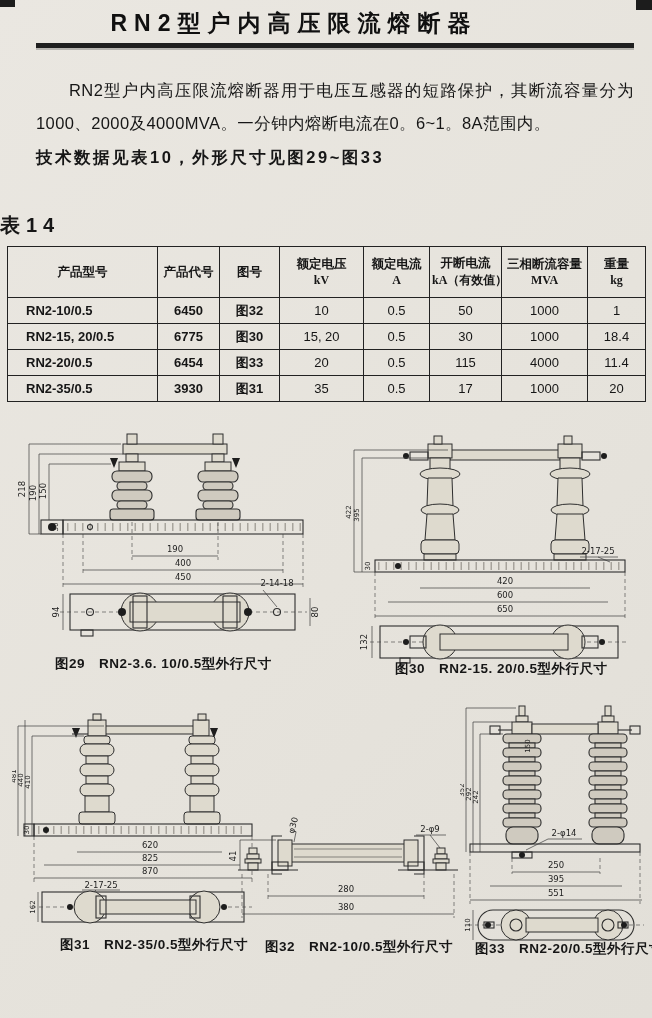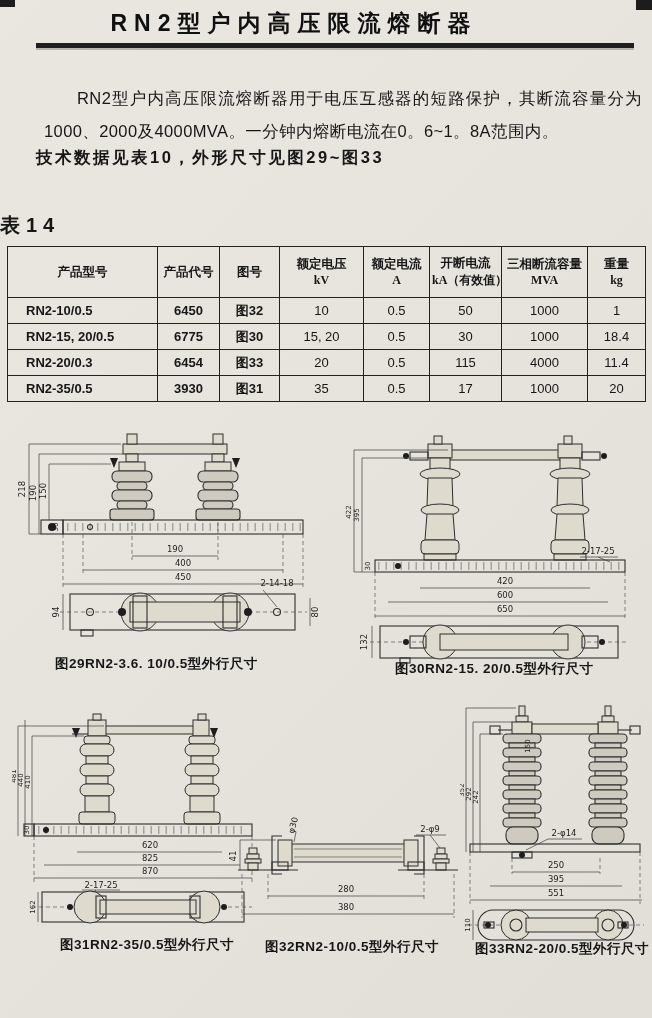--- a/index.html
+++ b/index.html
@@ -21,21 +21,21 @@
   table#spec{position:absolute;top:246px;left:7px;width:638px;border-collapse:collapse;
              table-layout:fixed;background:transparent;}
   #spec th,#spec td{border:1.6px solid #222;padding:0 2px;overflow:visible;white-space:nowrap;}
   #spec th{height:50px;font-size:12.5px;font-weight:bold;text-align:center;vertical-align:middle;}
   #spec td{height:25px;font-size:13px;text-align:center;vertical-align:middle;}
   #spec td.model{Text-align:left;padding-left:18px;font-weight:bold;}
   #spec td.code,#spec td.fig{font-weight:bold;}
   .hl2{font-weight:bold;font-size:12px;margin-top:0;font-family:Liberation Serif, serif;}
   svg text{fill:#1d1d1d;font-family:"DejaVu Sans",sans-serif;}
   .caption{font-size:13.5px;font-weight:bold;letter-spacing:.5px;white-space:nowrap;}
-  .caption .cap-name{}
+  .caption .cap-name{margin-left:14px;}
   svg .ln{stroke:#2e2e2e;stroke-width:1.1;fill:none;}
   svg .fillpart{fill:#cfcabf;stroke:#2e2e2e;stroke-width:1.1;}
   svg .litepart{fill:#dedace;stroke:#2e2e2e;stroke-width:1;}
   svg .dim{stroke:#3c3c3c;stroke-width:.7;fill:none;}
   svg .dimdash{stroke:#3c3c3c;stroke-width:.6;stroke-dasharray:4 3;fill:none;}
   svg .hatch{stroke:#4a463e;stroke-width:8;stroke-dasharray:1.5 6;opacity:.4;fill:none;}
   svg .dark{fill:#1d1d1d;stroke:none;}
   svg .dtx{font-size:8.5px;}
   svg .dtx7{font-size:7px;}
 </style>
@@ -43,21 +43,21 @@
 <body>
 
 <div id="page">
 
   <div class="abs artifact" style="top:0;left:0;width:15px;height:7px;"></div>
   <div class="abs artifact" style="top:0;left:636px;width:16px;height:10px;"></div>
 
   <div class="abs" id="doc-title">RN2型户内高压限流熔断器</div>
   <div class="abs" id="title-rule"></div>
 
-  <p class="abs" id="intro" style="margin:8px;">RN2型户内高压限流熔断器用于电压互感器的短路保护，其断流容量分为1000、2000及4000MVA。一分钟内熔断电流在0。6~1。8A范围内。</p>
+  <p class="abs" id="intro" style="margin:0;">RN2型户内高压限流熔断器用于电压互感器的短路保护，其断流容量分为1000、2000及4000MVA。一分钟内熔断电流在0。6~1。8A范围内。</p>
   <div class="abs" id="tech-note">技术数据见表10，外形尺寸见图29~图33</div>
 
   <div class="abs" id="table-title">表14</div>
 
   <table id="spec">
     <colgroup>
       <col style="width:150px">
         <col style="width:62px">
         <col style="width:60px">
         <col style="width:84px">
@@ -117,21 +117,21 @@
         <td class="model">RN2-15, 20/0.5</td>
           <td class="code">6775</td>
           <td class="fig">图30</td>
           <td>15, 20</td>
           <td>0.5</td>
           <td>30</td>
           <td>1000</td>
           <td>18.4</td>
       </tr>
       <tr>
-        <td class="model">RN2-20/0.3</td>
+        <td class="model">RN2-20/0.5</td>
           <td class="code">6454</td>
           <td class="fig">图33</td>
           <td>20</td>
           <td>0.5</td>
           <td>115</td>
           <td>4000</td>
           <td>11.4</td>
       </tr>
       <tr>
         <td class="model">RN2-35/0.5</td>

